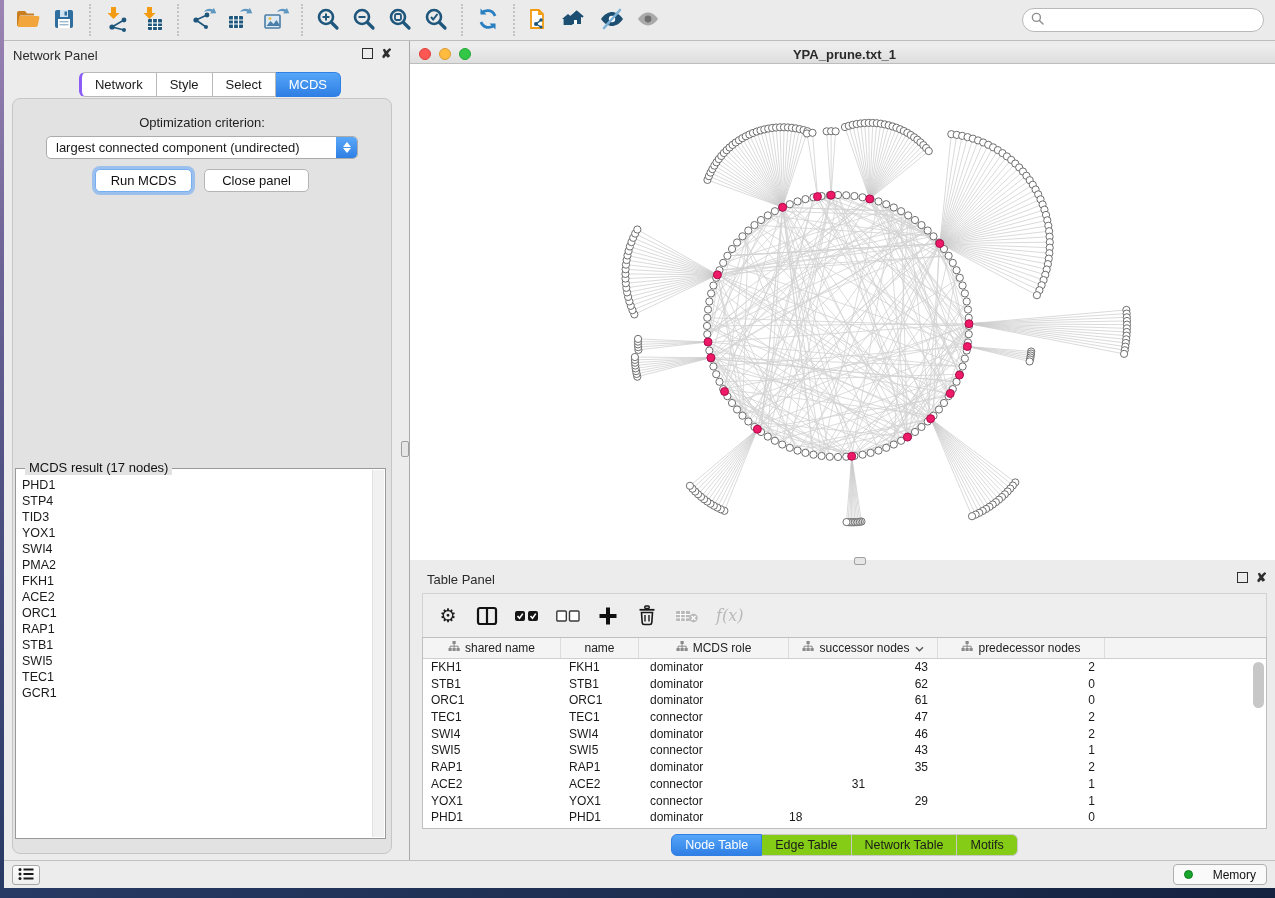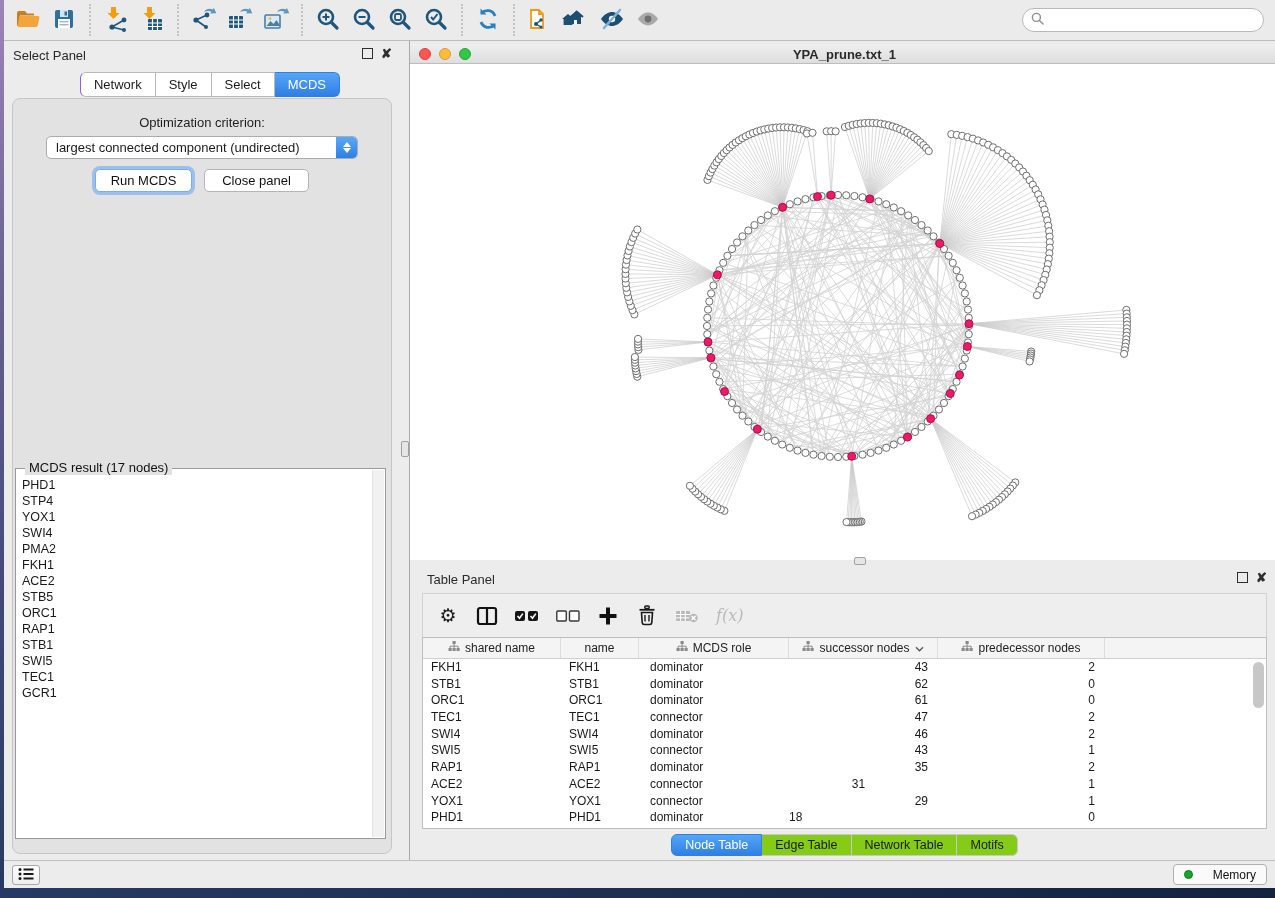--- a/index.html
+++ b/index.html
@@ -26,21 +26,21 @@
   
   .cpanel { position:absolute; left:0; top:0; width:396px; height:819px; background:#ececec; }
   .panel-head { position:absolute; left:0; top:0; right:0; height:26px; }
   .panel-title { position:absolute; left:9px; top:7px; font-size:13px; color:#2a2a2a; }
   .wbtns { position:absolute; right:8px; top:7px; display:flex; gap:8px; color:#2e2e2e; }
   .float-glyph { width:11px; height:11px; border:1.6px solid #2e2e2e; display:inline-block; }
   .close-glyph { font-size:13px; font-weight:bold; line-height:11px; }
 
   .ctabs { position:absolute; left:0; right:0; top:31px; display:flex; justify-content:center; }
   .ctab { border:1px solid #b9b9b9; border-left:none; background:#fff; padding:4px 13px; font-size:13px; cursor:default; }
-  .ctab:first-child { border-left:1px solid #8b5cf6; border-radius:6px 0 0 6px;margin-left:16px; }
+  .ctab:first-child { border-left:3px solid #8b5cf6; border-radius:6px 0 0 6px;margin-left:16px; }
   .ctab:last-child { border-radius:0 6px 6px 0; }
   .ctab.sel { background:linear-gradient(#55a5f8,#2f7fe5); color:#fff; border-color:#2f7fe5; }
 
   .cbody { position:absolute; left:8px; right:8px; top:57px; bottom:6px; background:#e2e2e2;
            border:1px solid #c6c6c6; border-radius:8px; }
   .optlabel { position:absolute; left:0; right:0; top:16px; text-align:center; font-size:13px; color:#1d1d1d; }
   .dropdown { position:absolute; left:33px; top:37px; width:312px; height:23px; background:#fff; border:1px solid #ababab;
               border-radius:5px; display:flex; align-items:center; overflow:hidden; }
   .dropdown .dval { flex:1; padding-left:9px; font-size:13px; white-space:nowrap; }
   .dropdown .dcap { width:21px; align-self:stretch; background:linear-gradient(#5aa8f9,#2e7fe4); border-radius:0 4px 4px 0;
@@ -259,21 +259,21 @@
           </svg>
       </span>
       <input placeholder="" style="">
     </div>
   </div>
 
   <div class="main">
 
     <div class="cpanel">
       <div class="panel-head">
-        <span class="panel-title">Select Panel</span>
+        <span class="panel-title">Network Panel</span>
         <span class="wbtns">
           <span class="float-glyph"></span>
           <span class="close-glyph">✘</span>
         </span>
       </div>
       <div class="ctabs">
           <div class="ctab">Network</div>
           <div class="ctab">Style</div>
           <div class="ctab">Select</div>
           <div class="ctab sel">MCDS</div>
@@ -289,26 +289,26 @@
         </div>
         <div class="btnrow">
           <div class="pushbtn focus" style="left:82px; width:97px;">Run MCDS</div>
           <div class="pushbtn" style="left:191px; width:105px;">Close panel</div>
         </div>
         <div class="fieldset">
           <span class="legend">MCDS result (17 nodes)</span>
           <div class="mcds-list">
               <div>PHD1</div>
               <div>STP4</div>
+              <div>TID3</div>
               <div>YOX1</div>
               <div>SWI4</div>
               <div>PMA2</div>
               <div>FKH1</div>
               <div>ACE2</div>
-              <div>STB5</div>
               <div>ORC1</div>
               <div>RAP1</div>
               <div>STB1</div>
               <div>SWI5</div>
               <div>TEC1</div>
               <div>GCR1</div>
             </div>
           <div class="mcds-scroll"></div>
         </div>
       </div>

